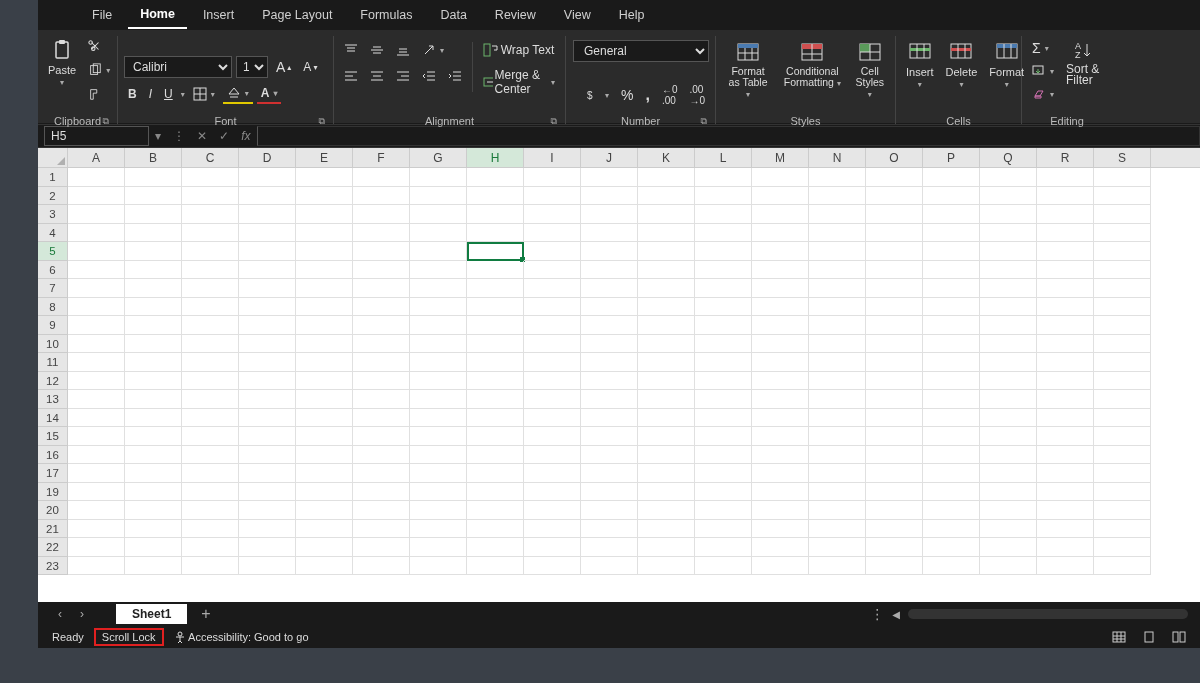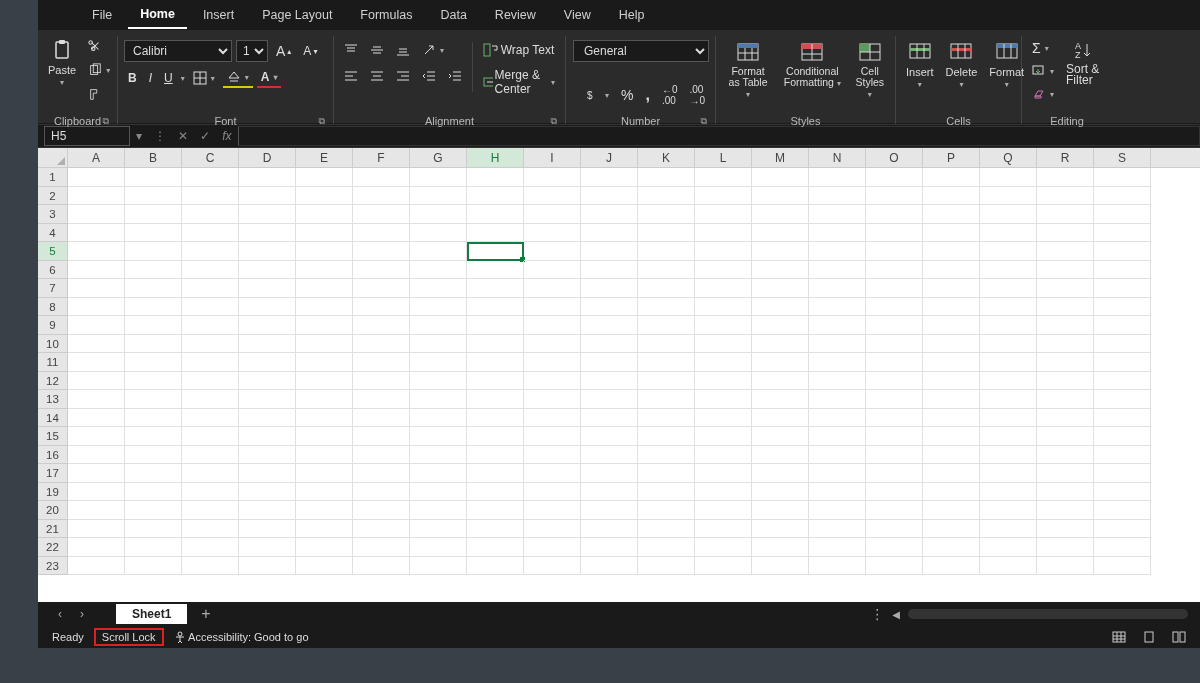--- a/index.html
+++ b/index.html
@@ -17,21 +17,21 @@
 .big-btn .dd { font-size:8px; color:#aaa;}
 .icon-lg { width:24px; height:24px; display:flex; align-items:center; justify-content:center;}
 .small-col { display:flex; flex-direction:column; gap:4px; justify-content:center; }
 .small-row { display:flex; gap:4px; align-items:center;}
 .tool-btn { color:#ddd; font-size:12px; padding:2px 4px; cursor:pointer; display:flex; align-items:center; gap:2px; min-height:20px;}
 .tool-btn .dd { font-size:8px; color:#aaa; margin-left:2px;}
 .font-sel { background:#1a1a1a; color:#ddd; border:1px solid #555; font-size:12px; padding:2px 4px; height:22px; width:108px;}
 .size-sel { background:#1a1a1a; color:#ddd; border:1px solid #555; font-size:12px; padding:2px 2px; height:22px; width:32px;}
 .num-sel { background:#1a1a1a; color:#ddd; border:1px solid #555; font-size:12px; padding:2px 6px; height:22px; width:136px;}
 .formula-bar { display:flex; align-items:center; height:24px; background:#1a1a1a; border-top:1px solid #333; border-bottom:1px solid #333;}
-.name-box { background:#1a1a1a; color:#ddd; border:1px solid #555; font-size:12px; padding:2px 6px; height:20px; width:86px; margin-left:6px;}
+.name-box { background:#1a1a1a; color:#ddd; border:1px solid #555; font-size:12px; padding:2px 6px; height:20px; width:105px; margin-left:6px;}
 .fb-btn { color:#888; font-size:12px; padding:0 6px; cursor:pointer;}
 .fb-input { flex:1; height:20px; background:#1a1a1a; border:1px solid #333; border-left:1px solid #555; color:#ddd; font-size:12px; padding:2px 6px;}
 .sheet-area { flex:1; display:flex; flex-direction:column; background:#fff; overflow:hidden; position:relative;}
 .col-hdr-row { display:flex; height:20px; background:#e6e6e6; border-bottom:1px solid #ccc;}
 .corner { width:30px; background:#e6e6e6; border-right:1px solid #ccc; position:relative;}
 .corner:after { content:""; position:absolute; right:2px; bottom:2px; width:0;height:0;border-left:8px solid transparent; border-bottom:8px solid #b0b0b0;}
 .col-hdr { width:57px; text-align:center; font-size:12px; color:#444; border-right:1px solid #ccc; line-height:20px; background:#e6e6e6;}
 .col-hdr.sel { background:#d4e8d9; color:#1a7a3a;}
 .rows-wrap { flex:1; overflow:hidden; display:flex; flex-direction:column;}
 .sheet-row { display:flex; height:18.5px;}
@@ -105,21 +105,21 @@
               <svg width="14" height="14" viewBox="0 0 16 16">
                 <path d="M3 3h7v4H6v7H3z" fill="none" stroke="#ddd"></path>
               </svg>
             </span>
         </div>
       </div>
       <div class="grp-label"><span>Clipboard</span><span class="launcher">⧉</span></div>
     </div>
 
     <div class="grp" style="width:216px">
-      <div class="grp-top" style="flex-direction:column; gap:6px; padding-top:4px;">
+      <div class="grp-top" style="flex-direction:column; gap:6px; padding-top:4px;margin-top:16px;">
         <div class="small-row">
           <select class="font-sel"><option>Calibri</option></select>
           <select class="size-sel"><option>11</option></select>
           <span class="tool-btn" style="font-size:14px;">A<sup style="font-size:8px">▴</sup></span>
           <span class="tool-btn" style="font-size:12px;">A<sup style="font-size:8px">▾</sup></span>
         </div>
         <div class="small-row">
           <span class="tool-btn" style="font-weight:bold">B</span>
           <span class="tool-btn" style="font-style:italic">I</span>
           <span class="tool-btn" style="text-decoration:underline">U</span>

